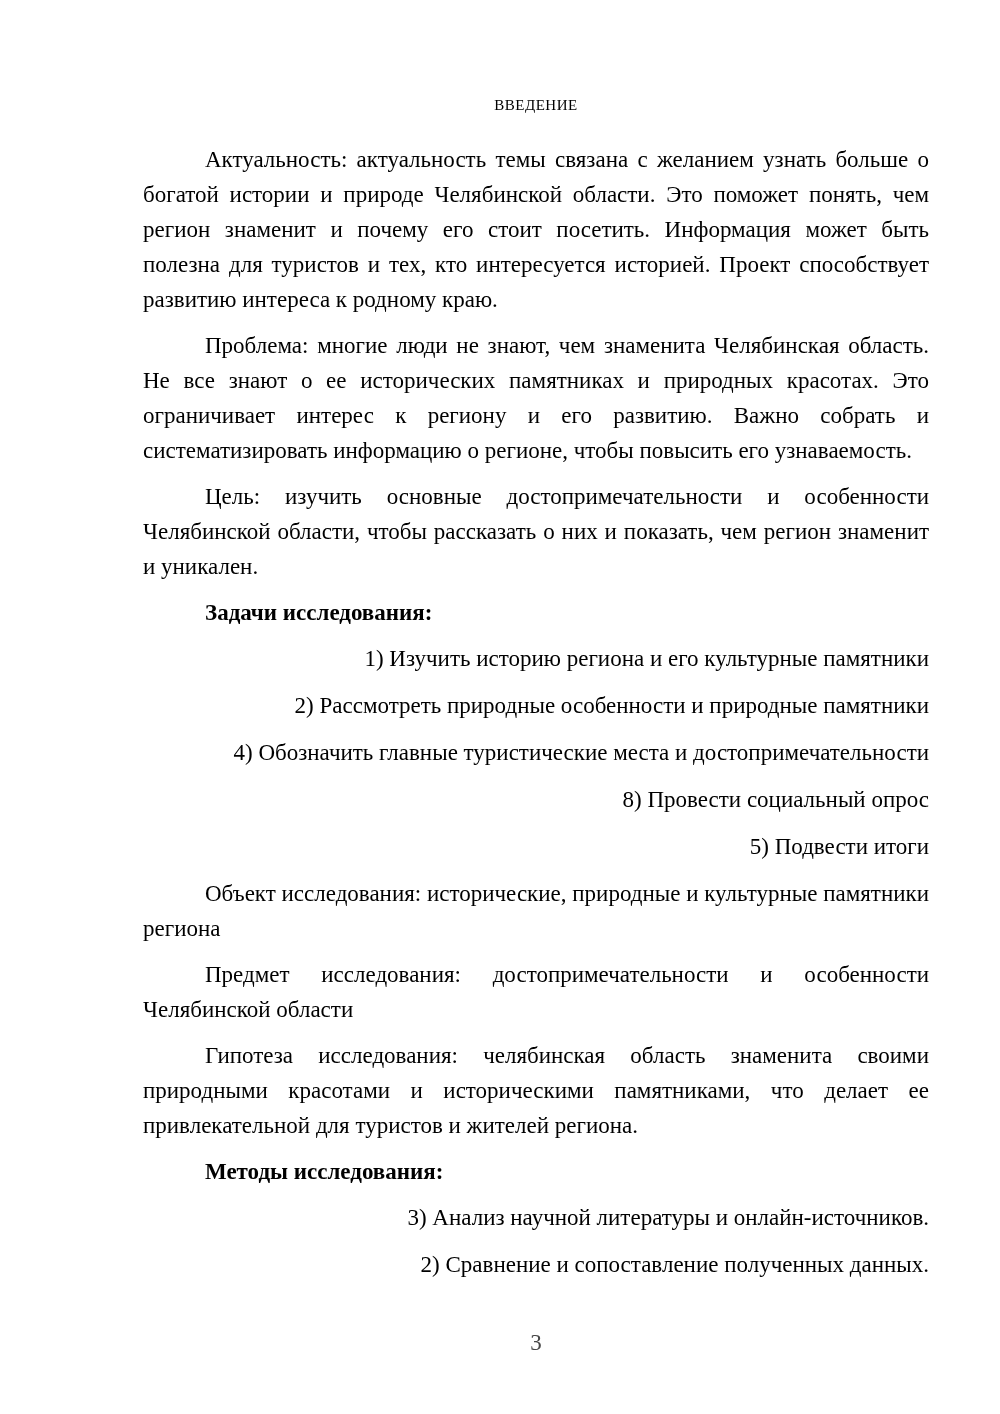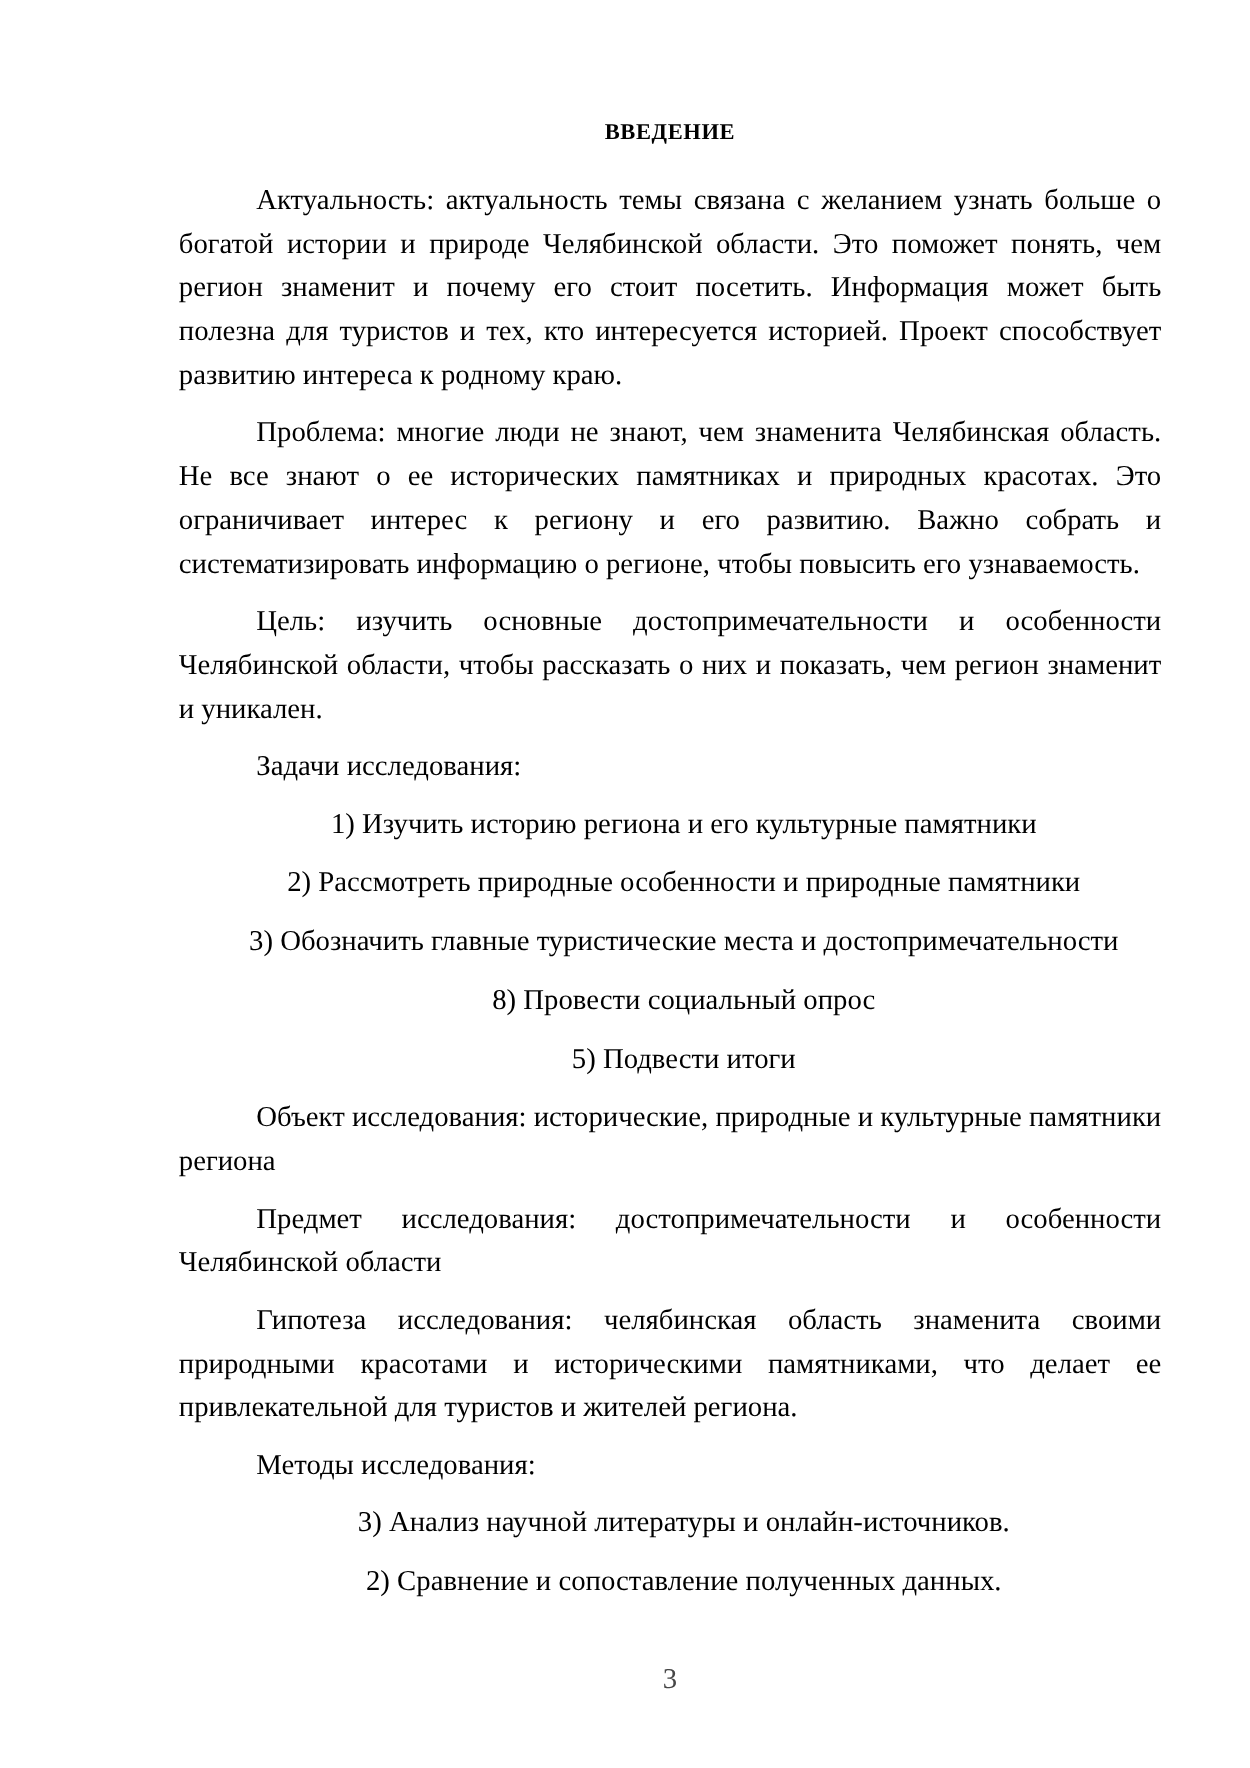--- a/index.html
+++ b/index.html
@@ -25,40 +25,41 @@
   }
   .content {
     position: absolute;
     left: 143px;
     top: 88px;
     width: 786px;
     font-size: 23px;
     line-height: 35px;
   }
   .doc-title {
-    font-size: 18px;
-    font-weight: bold;
+    font-size: 15px;
+    font-weight: normal;
     text-align: center;
     margin: 0 0 19px 0;
     letter-spacing: 0.5px;
   }
   p.body-par {
     margin: 0 0 11px 0;
     text-align: justify;
     text-indent: 62px;
     font-family: Liberation Serif, serif;
   }
   p.heading-par {
     margin: 0 0 11px 0;
     text-indent: 62px;
+    font-weight: bold;
   }
   p.list-item {
     margin: 0 0 12px 0;
     padding-left: 22px;
-    text-align: center;
+    text-align: right;
   }
   .footer {
     position: absolute;
     top: 1330px;
     left: 143px;
     width: 786px;
     text-align: center;
     font-size: 23px;
     color: #474747;
   }
@@ -75,21 +76,21 @@
 
     <p class="body-par">Проблема: многие люди не знают, чем знаменита Челябинская область. Не все знают о ее исторических памятниках и природных красотах. Это ограничивает интерес к региону и его развитию. Важно собрать и систематизировать информацию о регионе, чтобы повысить его узнаваемость.</p>
 
     <p class="body-par">Цель: изучить основные достопримечательности и особенности Челябинской области, чтобы рассказать о них и показать, чем регион знаменит и уникален.</p>
 
     <p class="heading-par">Задачи исследования:</p>
 
     <div>
       <p class="list-item">1) Изучить историю региона и его культурные памятники</p>
       <p class="list-item">2) Рассмотреть природные особенности и природные памятники</p>
-      <p class="list-item">3) Обозначить главные туристические места и достопримечательности</p>
+      <p class="list-item">4) Обозначить главные туристические места и достопримечательности</p>
       <p class="list-item">8) Провести социальный опрос</p>
       <p class="list-item">5) Подвести итоги</p>
     </div>
 
     <p class="body-par">Объект исследования: исторические, природные и культурные памятники региона</p>
 
     <p class="body-par">Предмет исследования: достопримечательности и особенности Челябинской области</p>
 
     <p class="body-par">Гипотеза исследования: челябинская область знаменита своими природными красотами и историческими памятниками, что делает ее привлекательной для туристов и жителей региона.</p>
 

